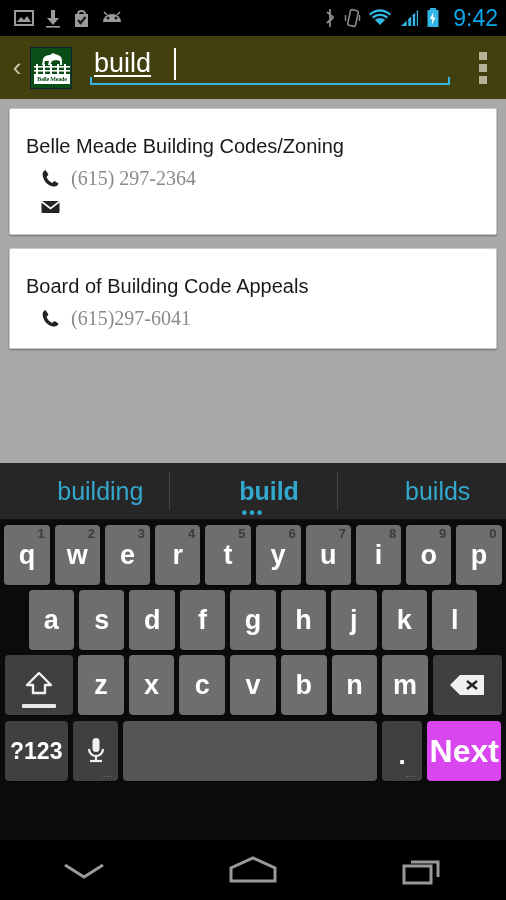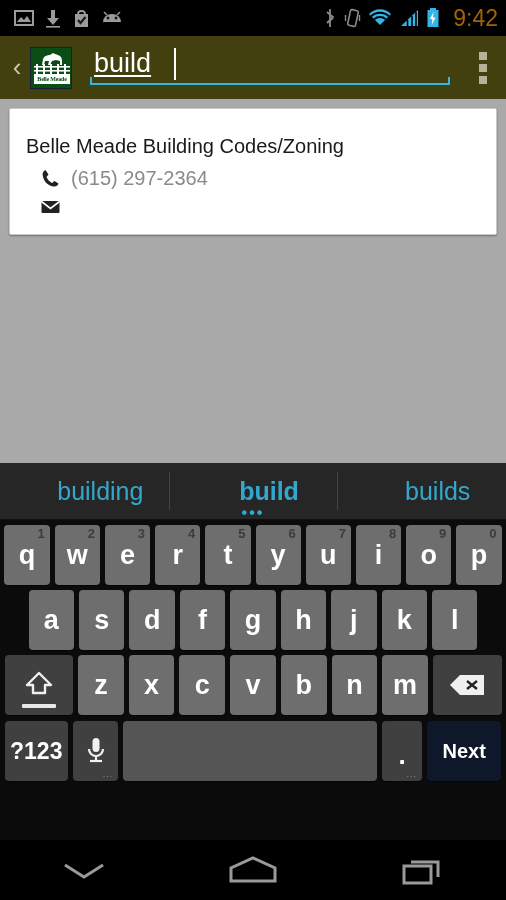--- a/index.html
+++ b/index.html
@@ -12,21 +12,21 @@
   .phone { position:relative; width:506px; height:900px; background:#000; }
 
   
   .statusbar {
     position:absolute; top:0; left:0; width:506px; height:36px;
     background:#000; display:flex; align-items:center;
     padding:0 8px 0 14px;
   }
   .sb-left { display:flex; align-items:center; gap:10px; }
   .sb-right { margin-left:auto; display:flex; align-items:center; gap:7px; }
-  .sb-clock { color:#a16207; font-size:23px; letter-spacing:0px; margin-left:6px; }
+  .sb-clock { color:#0ea5e9; font-size:23px; letter-spacing:0px; margin-left:6px; }
   .sb-ico { display:block; }
 
   
   .actionbar {
     position:absolute; top:36px; left:0; width:506px; height:63px;
     background:#42400f; display:flex; align-items:center;
   }
   .ab-back {
     width:26px; margin-left:4px; color:#cfcbb0; font-size:26px;
     text-align:center; line-height:63px; cursor:pointer;
@@ -81,21 +81,21 @@
     box-shadow:0 1px 2px rgba(0,0,0,.35);
     padding:24px 16px 12px 16px; margin-bottom:13px;
   }
   .card-title {
     font-size:20px; color:#1a1a1a; line-height:26px; margin-bottom:6px;
   }
   .card-line {
     display:flex; align-items:center; gap:10px; margin-left:14px;
     margin-bottom:5px; line-height:26px;
   }
-  .card-line .val { font-size:20px; color:#8a8a8a; }
+  .card-line .val { font-size:20px; color:#8a8a8a;font-family:Liberation Serif, serif; }
   .ico-svg { display:block; flex:0 0 auto; }
 
   
   .keyboard {
     position:absolute; top:463px; left:0; width:506px; height:377px;
     background:#0b0b0b;
   }
   .suggest {
     height:57px; background:#262626; display:flex; align-items:stretch;
     border-bottom:1px solid #111;
@@ -119,21 +119,21 @@
     display:flex; align-items:center; justify-content:center;
     color:#ffffff; font-weight:bold; font-size:27px;
     height:60px; margin:0 2.5px; flex:1 1 0;
     box-shadow:0 1px 0 rgba(0,0,0,.5);
   }
   .key .hint {
     position:absolute; top:1px; right:5px; font-size:13px; font-weight:bold;
     color:#3c3c3c;
   }
   .key.dark { background:#404040; }
-  .key.blue { background:#0f172a; font-size:20px; }
+  .key.blue { background:#d946ef; font-size:32px; }
   .key.space { background:#555555; }
   .row2 { padding-left:26px; padding-right:26px; }
   .row3 .key.fn { flex:1.5 1 0; }
   .row4 { margin-top:6px; }
   .row4 .key { height:60px; }
   .key.k123 { flex:1.15 1 0; font-size:23px; }
   .key.kmic { flex:0.82 1 0; }
   .key.kspace { flex:4.6 1 0; }
   .key.kdot { flex:0.72 1 0; font-size:26px; align-items:flex-end; padding-bottom:10px; }
   .key.knext { flex:1.35 1 0; }
@@ -255,20 +255,29 @@
         <span class="val">(615) 297-2364</span>
       </div>
       <div class="card-line">
         <svg class="ico-svg" width="21" height="21" viewBox="0 0 21 21">
           <rect x="1.5" y="5" width="18" height="12" rx="1" fill="#222"></rect>
           <path d="M1.5 5.5 L10.5 12.5 L19.5 5.5" fill="none" stroke="#fff" stroke-width="1.6"></path>
         </svg>
       </div>
     </div>
 
+    <div class="card">
+      <div class="card-title">Board of Building Code Appeals</div>
+      <div class="card-line">
+        <svg class="ico-svg" width="21" height="21" viewBox="0 0 21 21">
+          <path d="M5.5 2 C3 3 2 5.5 3 9 C4.5 14 8 17.5 13 18.5 C16 19 18 17.5 18.5 15.5 L14.5 13 L12 15 C9.5 13.5 7.5 11.5 6.5 9 L8.5 6.5 Z" fill="#222"></path>
+        </svg>
+        <span class="val">(615)297-6041</span>
+      </div>
+    </div>
 
   </div>
 
   <div class="keyboard">
 
     <div class="suggest">
       <div class="sug">
         <span>building</span>
       </div>
       <div class="sug sep active">

